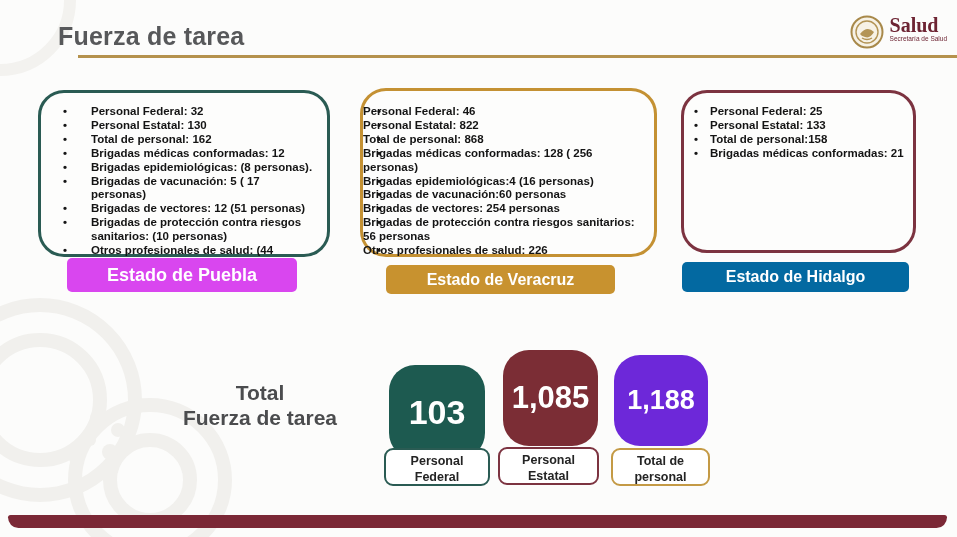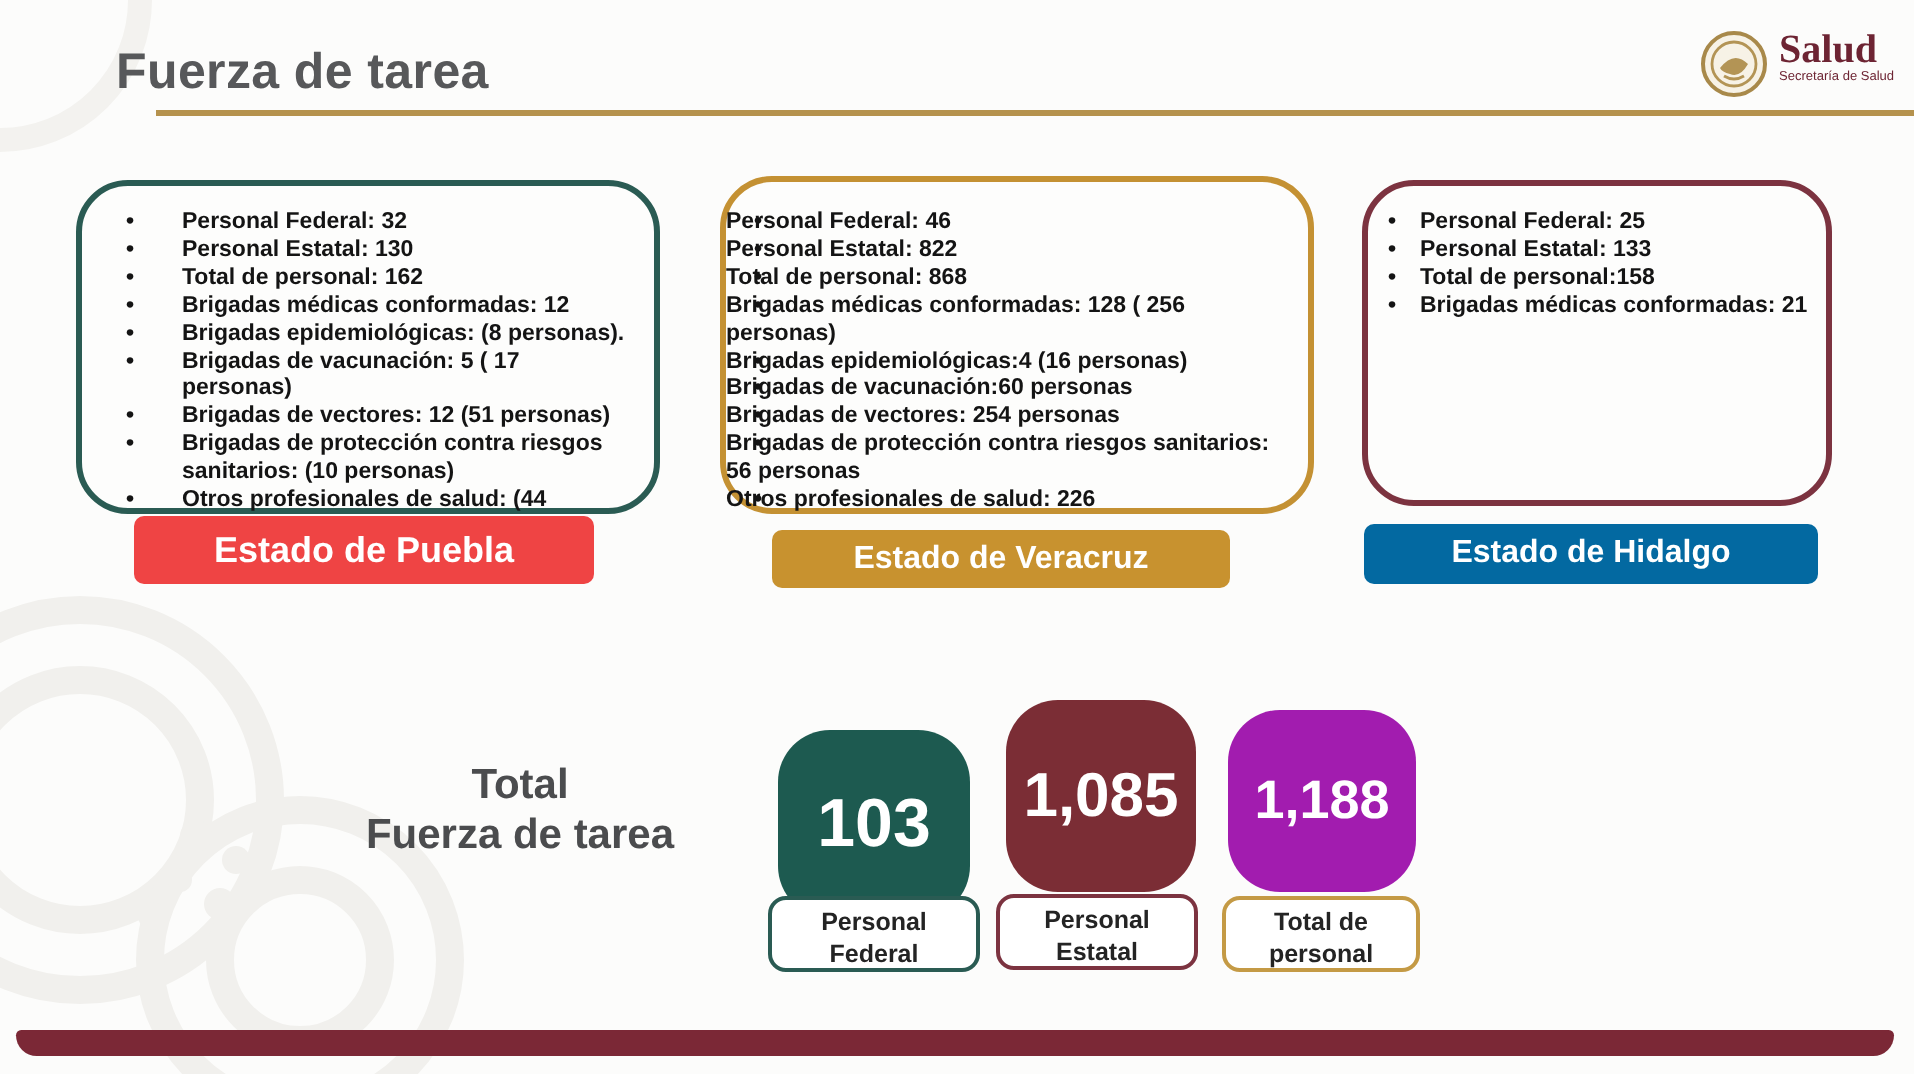--- a/index.html
+++ b/index.html
@@ -27,30 +27,30 @@
   .plist li{position:relative;font-size:11.5px;font-weight:bold;color:#141414;line-height:13.9px;}
   .card1 .plist li{padding-left:50px;padding-right:12px;}
   .card1 .plist li::before{content:"•";position:absolute;left:22px;}
   .card2 .plist li{padding-right:14px;}
   .card2 .plist li::before{content:"•";position:absolute;left:14px;}
   .card3 .plist li{padding-left:26px;padding-right:8px;}
   .card3 .plist li::before{content:"•";position:absolute;left:10px;}
   .brig{margin-top:13px;}
 
   .state-label{position:absolute;color:#ffffff;font-weight:bold;text-align:center;border-radius:5px;}
-  .label1{left:67px;top:258px;width:230px;height:34px;line-height:34px;font-size:18px;background:#ef4444;}
+  .label1{left:67px;top:258px;width:230px;height:34px;line-height:34px;font-size:18px;background:#d946ef;}
   .label2{left:386px;top:265px;width:229px;height:29px;line-height:29px;font-size:16px;background:#c8922f;}
   .label3{left:682px;top:262px;width:227px;height:30px;line-height:30px;font-size:16px;background:#0369a1;}
 
   
   .totals-caption{position:absolute;left:140px;top:380px;width:240px;text-align:center;font-size:21px;font-weight:bold;color:#4b4c4e;line-height:25px;}
   .tcard{position:absolute;border-radius:26px;color:#ffffff;font-weight:bold;display:flex;align-items:center;justify-content:center;}
   .t1{left:389px;top:365px;width:96px;height:94px;background:#1d5a50;font-size:34px;}
   .t2{left:503px;top:350px;width:95px;height:96px;background:#7b2d35;font-size:31px;}
-  .t3{left:614px;top:355px;width:94px;height:91px;background:#a21caf;font-size:27px;}
+  .t3{left:614px;top:355px;width:94px;height:91px;background:#6d28d9;font-size:27px;}
   .tlabel{position:absolute;background:#ffffff;border-radius:9px;text-align:center;font-size:12.5px;font-weight:bold;color:#242424;line-height:16px;padding-top:3px;box-sizing:border-box;}
   .tl1{left:384px;top:448px;width:106px;height:38px;border:2px solid #2a5b53;}
   .tl2{left:498px;top:447px;width:101px;height:38px;border:2px solid #7c3340;}
   .tl3{left:611px;top:448px;width:99px;height:38px;border:2px solid #c49a45;}
 
   .footer-bar{position:absolute;left:8px;top:515px;width:939px;height:13px;background:#7b2836;border-radius:3px 3px 12px 12px;}
 </style>
 </head>
 <body>
 

